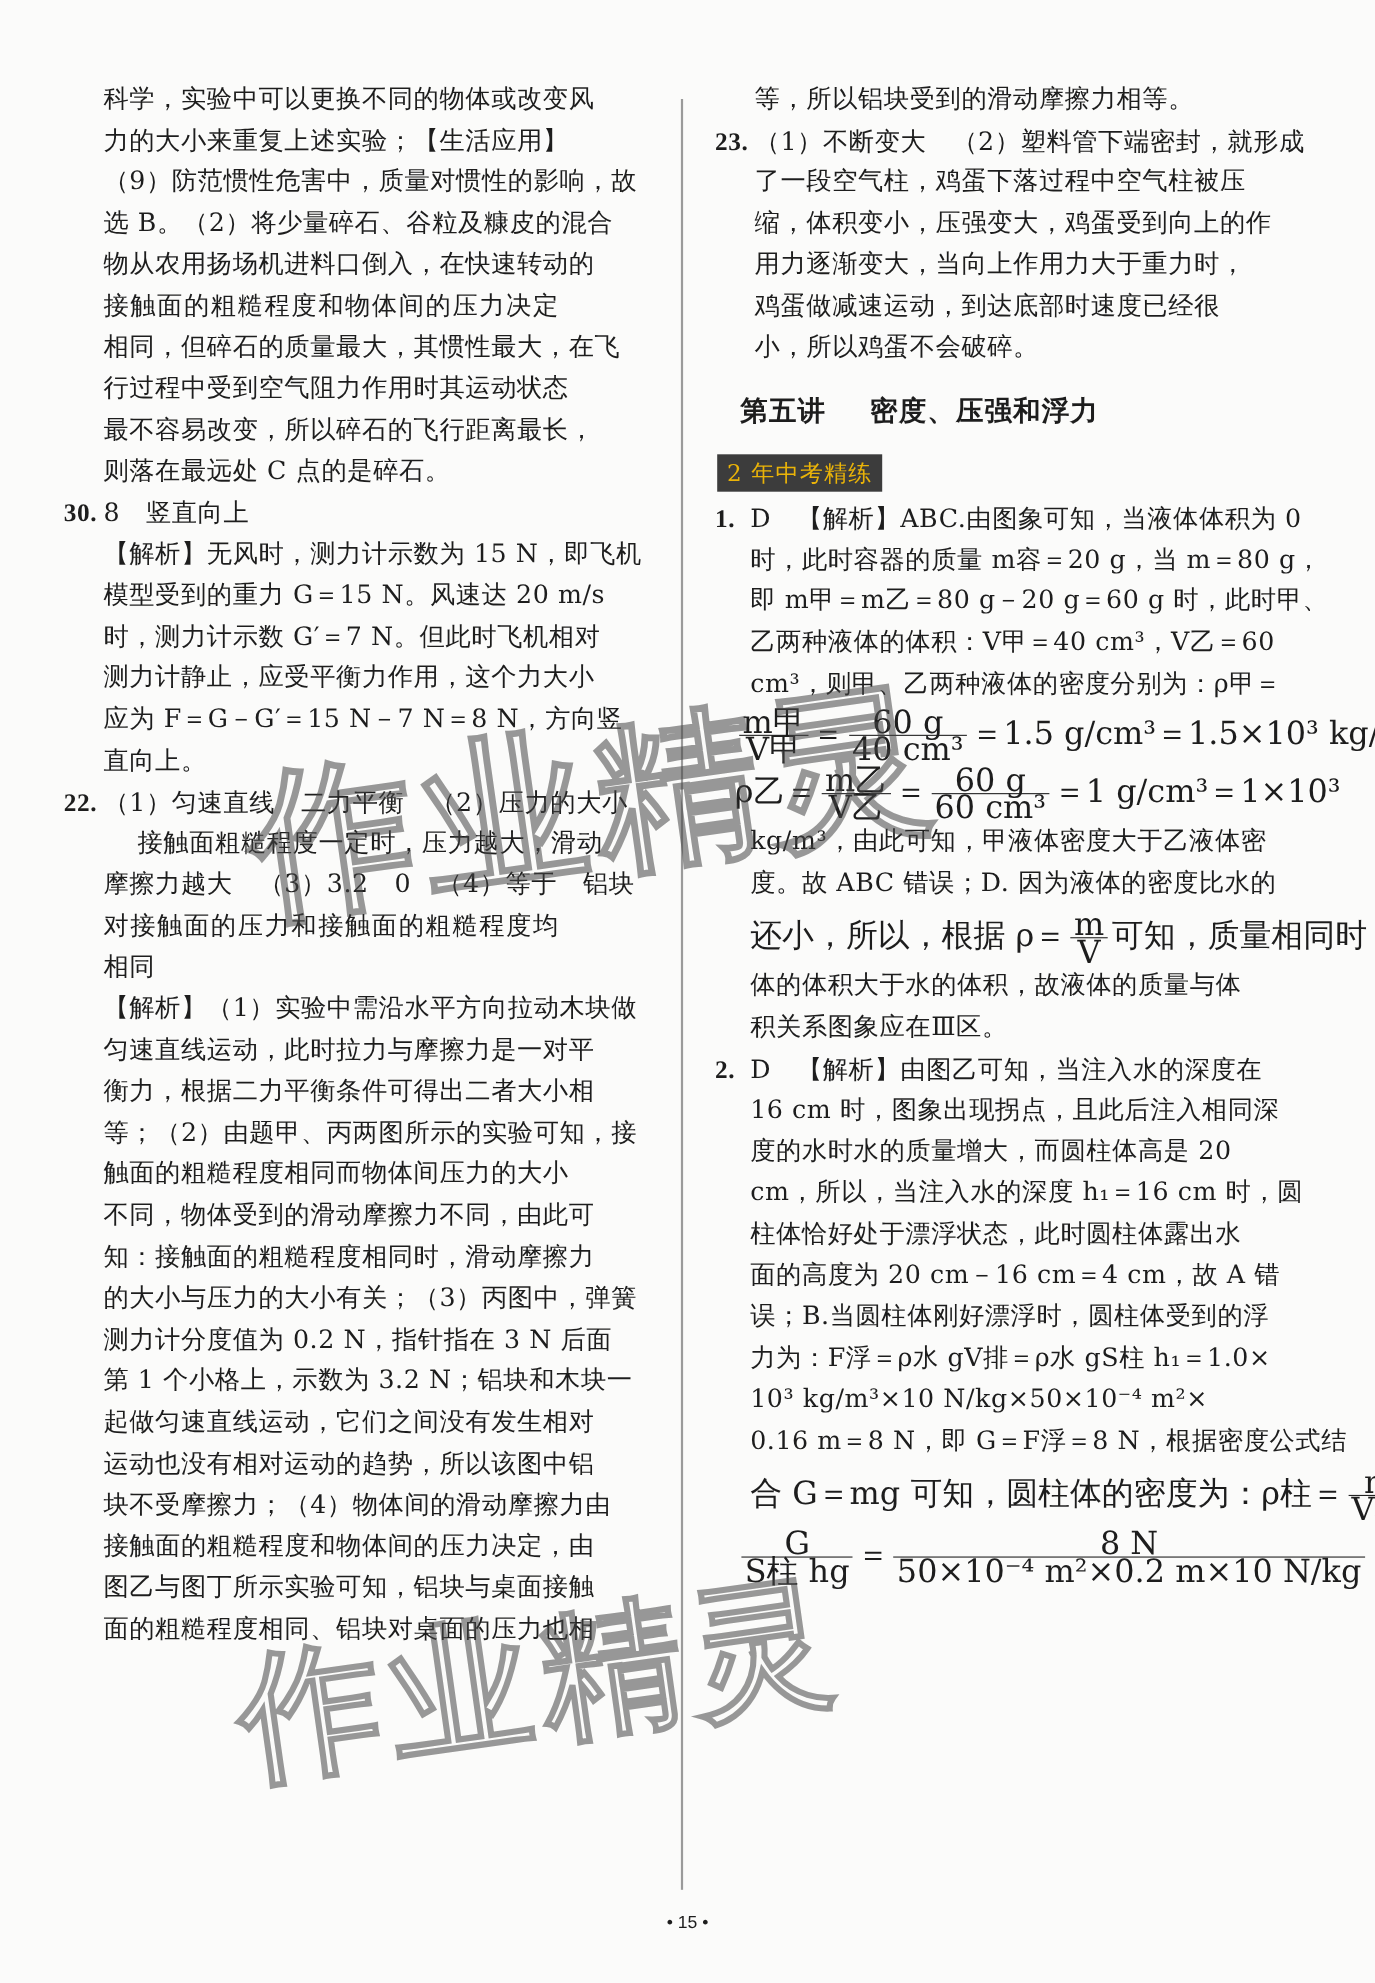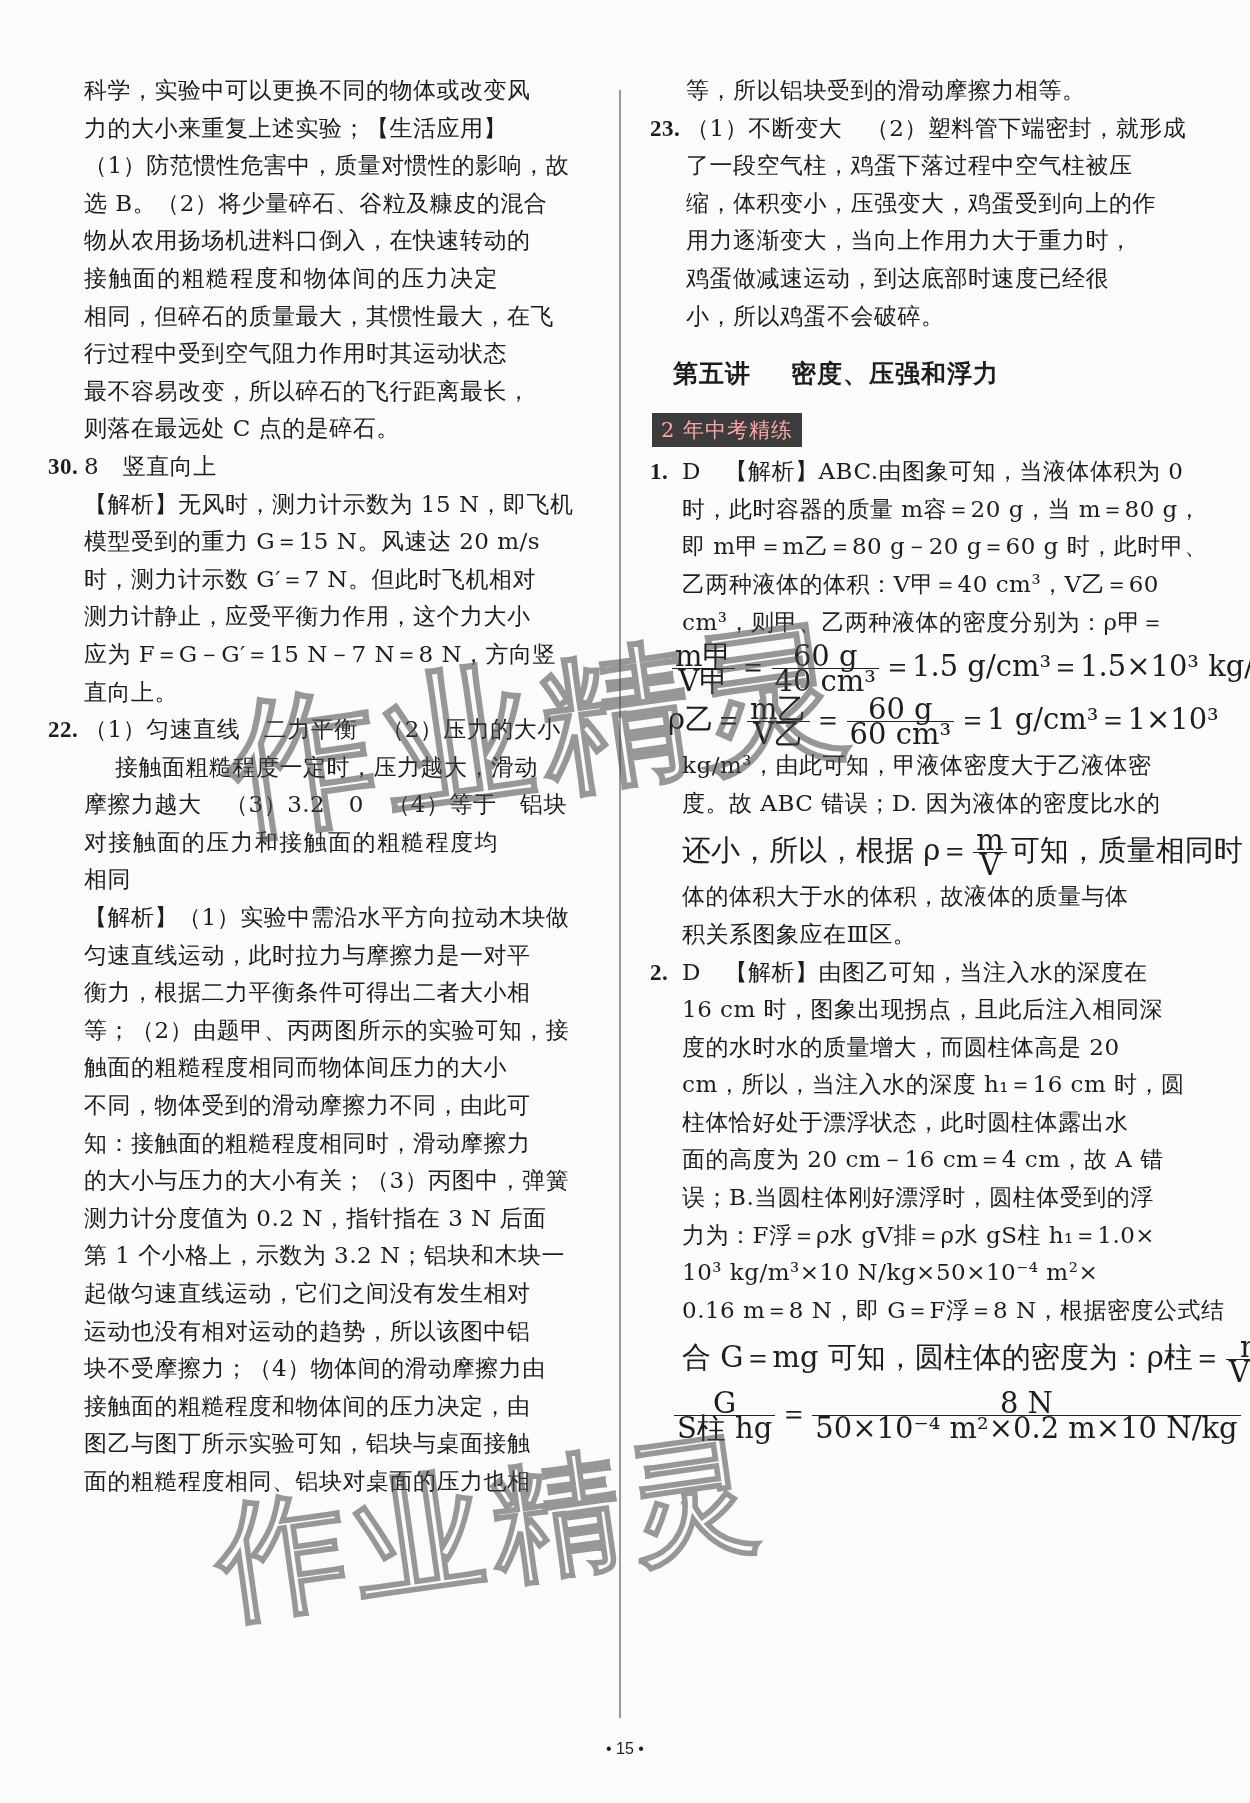--- a/index.html
+++ b/index.html
@@ -1,39 +1,39 @@
 <!DOCTYPE html>
 <html><head>
 <meta charset="utf-8">
 <style>
   html, body { margin: 0; padding: 0; }
   body {
     width: 1250px; height: 1803px; background: #fbfbfa; position: relative; overflow: hidden;
     font-family: "DejaVu Serif", "Liberation Serif", serif; color: #1d1d1d;
   }
   .col { position: absolute; top: 72px; }
-  .col-left { left: 48px; width: 450px; }
+  .col-left { left: 58px; width: 450px; }
   .col-right { left: 650px; width: 372px; }
   .divider { position: absolute; left: 619px; top: 90px; width: 2px; height: 1628px; background: #9a9a9a; }
   .line {
     font-size: 23px; line-height: 37.6px; height: 37.6px; white-space: nowrap;
     text-align: justify; text-align-last: justify; letter-spacing: 0.5px;
   }
   .line.last { text-align-last: left; }
   .indent { padding-left: 36px; }
   .indent2 { padding-left: 67px; }
   .qnum { display: inline-block; width: 36px; font-weight: bold; font-family: "Liberation Serif", serif; }
   .qnum-r { width: 32px; }
   .heading {
     text-align: center; font-size: 25px; font-weight: bold; height: 62px; line-height: 62px;
     margin-top: 8px; letter-spacing: 1px; font-family: "DejaVu Serif", serif;
   }
   .heading .gap { display: inline-block; width: 40px; }
   .tag {
-    display: inline-block; background: #3c3c3c; color: #fca5a5; font-size: 21px;
+    display: inline-block; background: #3c3c3c; color: #eab308; font-size: 21px;
     padding: 3px 9px; margin: 8px 0 6px 2px; letter-spacing: 1px;
   }
   .formula { font-size: 29px; height: 50px; line-height: 50px; white-space: nowrap; padding-left: 18px; }
   .formula.tall { height: 56px; line-height: 56px; }
   .frac { display: inline-block; vertical-align: middle; text-align: center; line-height: 24px; margin: 0 4px; }
   .frac .num { display: block; border-bottom: 1.5px solid #222; padding: 0 3px; }
   .frac .den { display: block; padding: 0 3px; }
   .page-number {
     position: absolute; left: 0; width: 1250px; top: 1740px; text-align: center;
     font-family: "Liberation Sans", sans-serif; font-size: 16px; font-weight: normal;
@@ -48,21 +48,21 @@
 </style>
 </head>
 <body>
 
 <div class="divider"></div>
 
 <div class="col col-left">
   <div>
     <div class="line indent">科学，实验中可以更换不同的物体或改变风</div>
     <div class="line indent">力的大小来重复上述实验；【生活应用】</div>
-    <div class="line indent">（1）防范惯性危害中，质量对惯性的影响，故</div>
+    <div class="line indent">（9）防范惯性危害中，质量对惯性的影响，故</div>
     <div class="line indent">选 B。（2）将少量碎石、谷粒及糠皮的混合</div>
     <div class="line indent">物从农用扬场机进料口倒入，在快速转动的</div>
     <div class="line indent">接触面的粗糙程度和物体间的压力决定</div>
     <div class="line indent">相同，但碎石的质量最大，其惯性最大，在飞</div>
     <div class="line indent">行过程中受到空气阻力作用时其运动状态</div>
     <div class="line indent">最不容易改变，所以碎石的飞行距离最长，</div>
     <div class="line indent last">则落在最远处 C 点的是碎石。</div>
   </div>
 
   <div>

